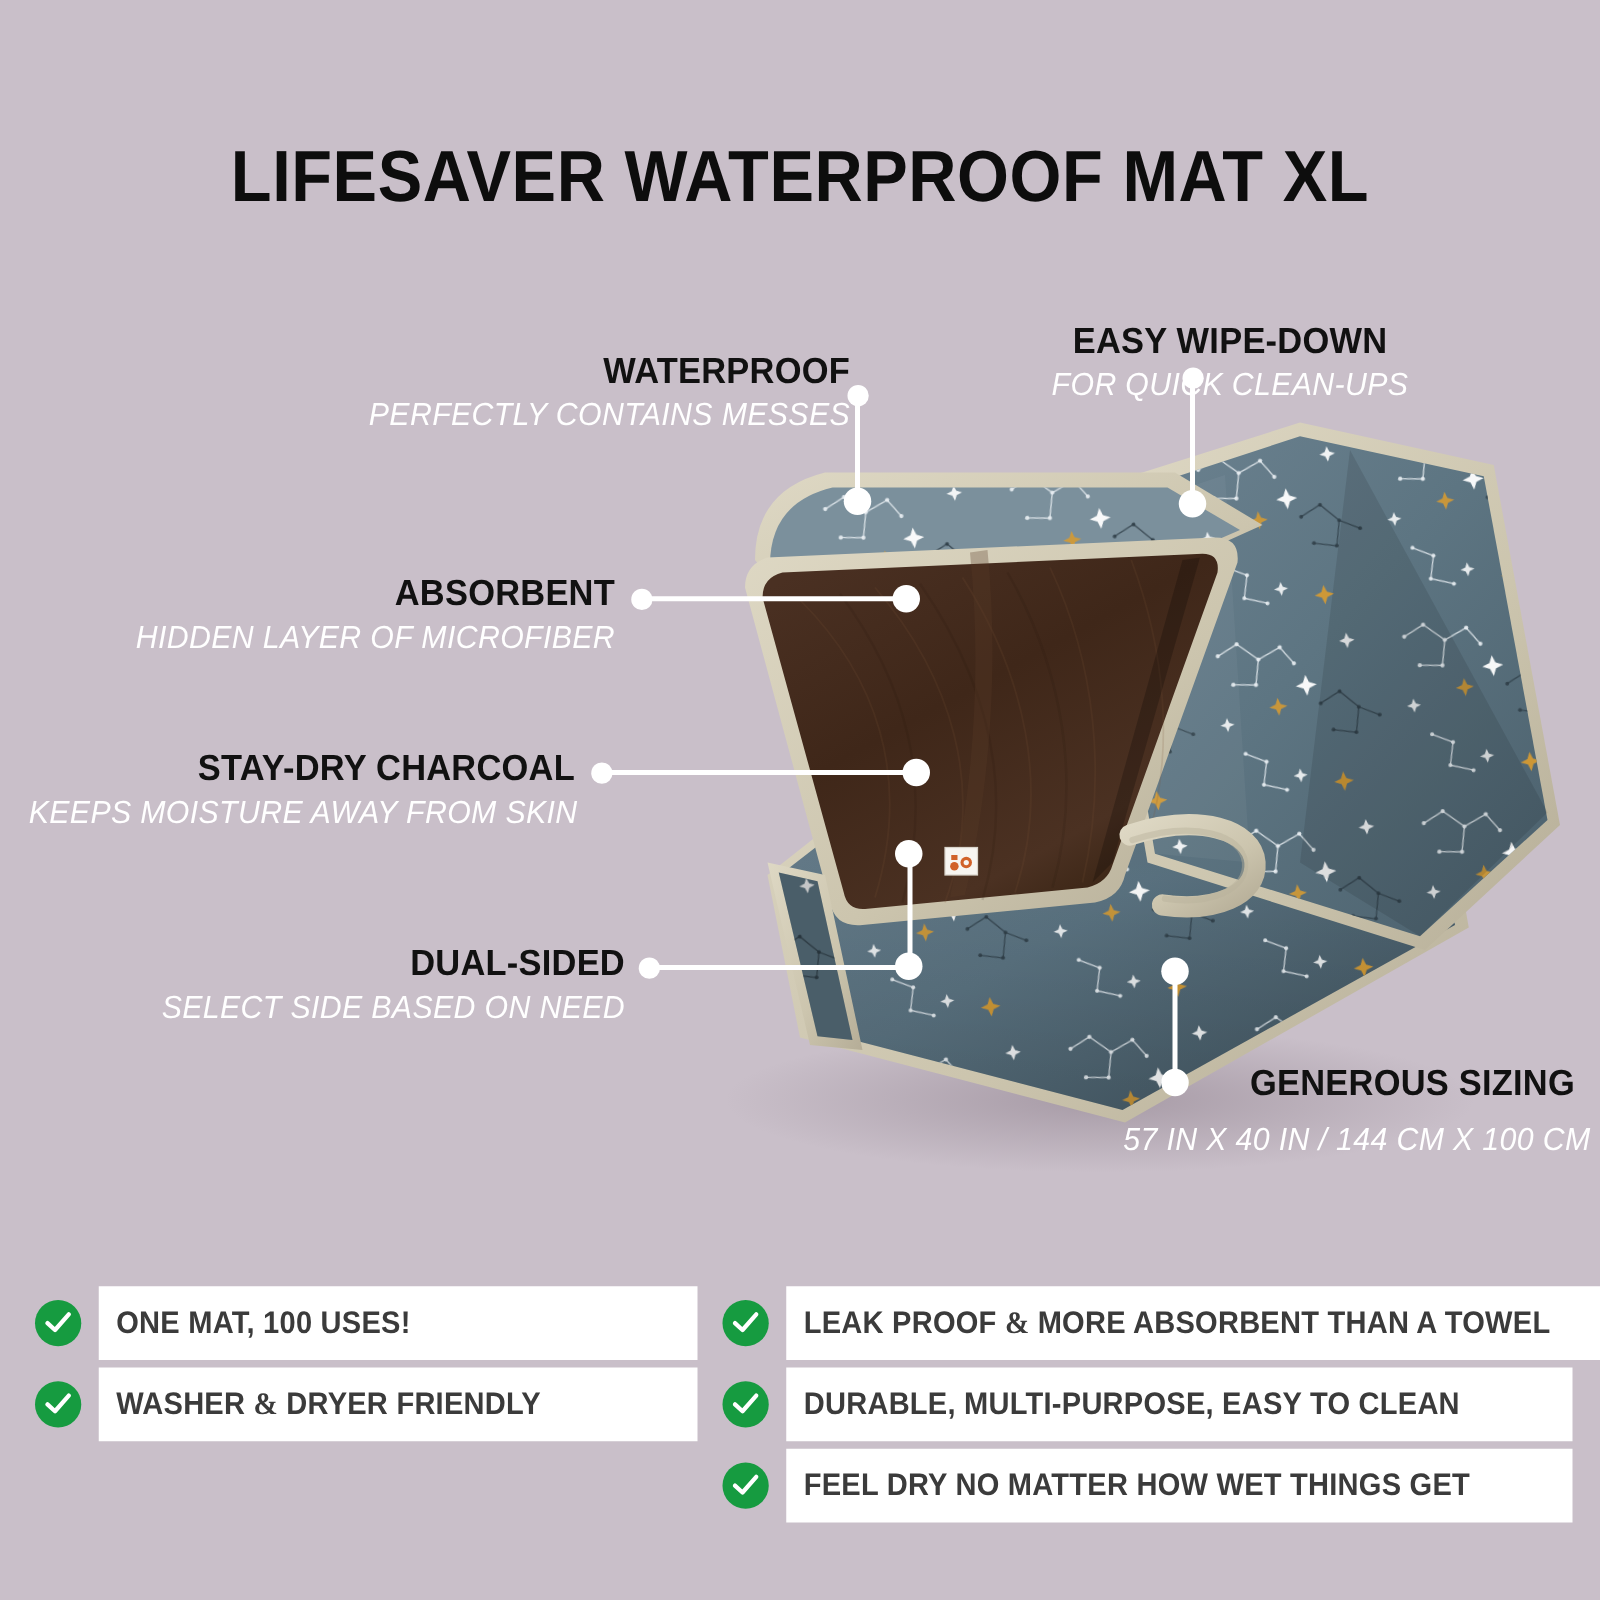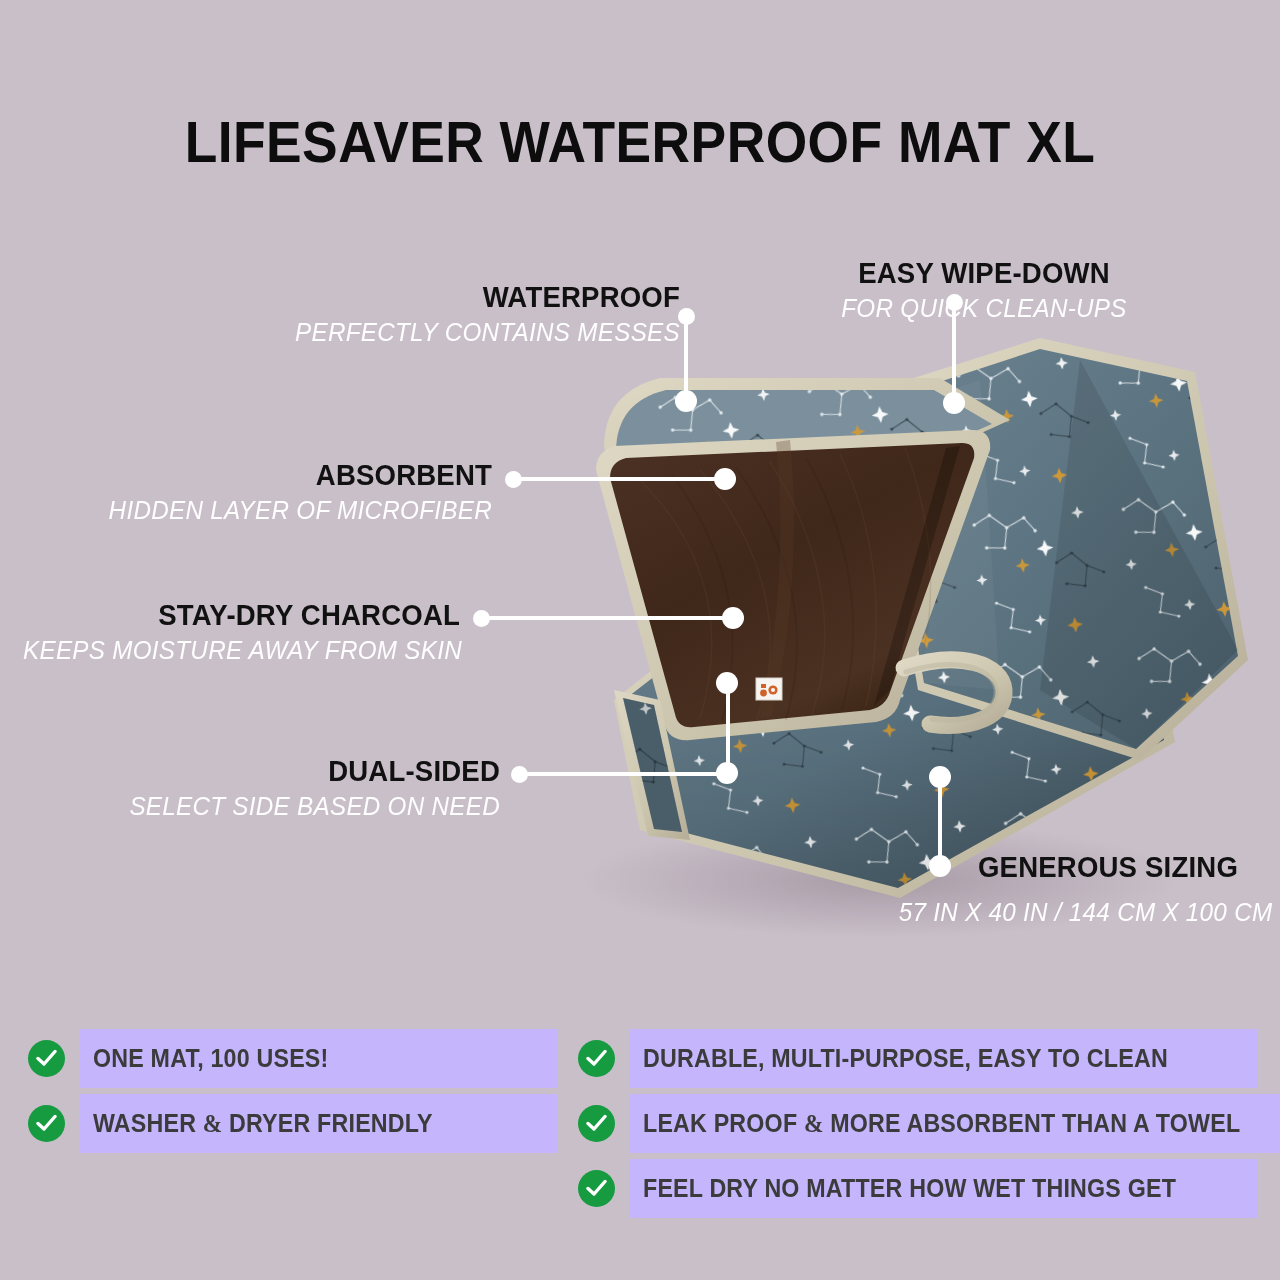--- a/index.html
+++ b/index.html
@@ -48,21 +48,21 @@
     letter-spacing:0.3px;
     line-height:1.15;
     white-space:nowrap;
     margin-top:6px;
     font-weight:400;
     transform:scaleX(0.95);
   }
   .callout.right-align{text-align:right;}
   .callout.right-align .ttl,
   .callout.right-align .sub{transform-origin:100% 50%;}
-  .callout.left-align{text-align:center;}
+  .callout.left-align{text-align:right;}
   .callout.left-align .ttl,
   .callout.left-align .sub{transform-origin:0% 50%;}
   .callout.ctr-align{text-align:center;}
 
   
   .leader{position:absolute;pointer-events:none;}
   .lead-h{position:absolute;height:4px;background:#ffffff;border-radius:2px;}
   .lead-v{position:absolute;width:4px;background:#ffffff;border-radius:2px;}
   .dot{position:absolute;width:17px;height:17px;border-radius:50%;background:#ffffff;}
   .dot.big{width:22px;height:22px;}
@@ -77,21 +77,21 @@
   .frow{
     display:flex;align-items:center;
     height:46px;margin-bottom:19px;
   }
   .chk{
     flex:0 0 auto;width:37px;height:37px;border-radius:50%;
     background:#169b40;position:relative;margin-right:14px;
   }
   .chk svg{position:absolute;left:8px;top:9px;}
   .pill{
-    flex:1 1 auto;height:59px;background:#c4b5fd;
+    flex:1 1 auto;height:59px;background:#ffffff;
     display:flex;align-items:center;
     padding:0 14px;
     box-sizing:border-box;
   }
   .pill span{
     font-weight:700;
     font-size:25px;
     color:#3b3b3b;
     letter-spacing:0.2px;
     white-space:nowrap;
@@ -427,32 +427,32 @@
 
     <div class="fcol right">
 
       <div class="frow">
         <div class="chk">
           <svg width="21" height="19" viewBox="0 0 21 19">
               <path d="M2 9.5 L8 15 L19 2.5" fill="none" stroke="#ffffff" stroke-width="3.4" stroke-linecap="round" stroke-linejoin="round"></path>
             </svg>
         </div>
         <div class="pill">
-          <span>DURABLE, MULTI-PURPOSE, EASY TO CLEAN</span>
+          <span><span>LEAK PROOF </span><span class="amp">&amp;</span><span> MORE ABSORBENT THAN A TOWEL</span></span>
         </div>
       </div>
 
       <div class="frow">
         <div class="chk">
           <svg width="21" height="19" viewBox="0 0 21 19">
               <path d="M2 9.5 L8 15 L19 2.5" fill="none" stroke="#ffffff" stroke-width="3.4" stroke-linecap="round" stroke-linejoin="round"></path>
             </svg>
         </div>
         <div class="pill">
-          <span><span>LEAK PROOF </span><span class="amp">&amp;</span><span> MORE ABSORBENT THAN A TOWEL</span></span>
+          <span>DURABLE, MULTI-PURPOSE, EASY TO CLEAN</span>
         </div>
       </div>
 
       <div class="frow">
         <div class="chk">
           <svg width="21" height="19" viewBox="0 0 21 19">
               <path d="M2 9.5 L8 15 L19 2.5" fill="none" stroke="#ffffff" stroke-width="3.4" stroke-linecap="round" stroke-linejoin="round"></path>
             </svg>
         </div>
         <div class="pill">

